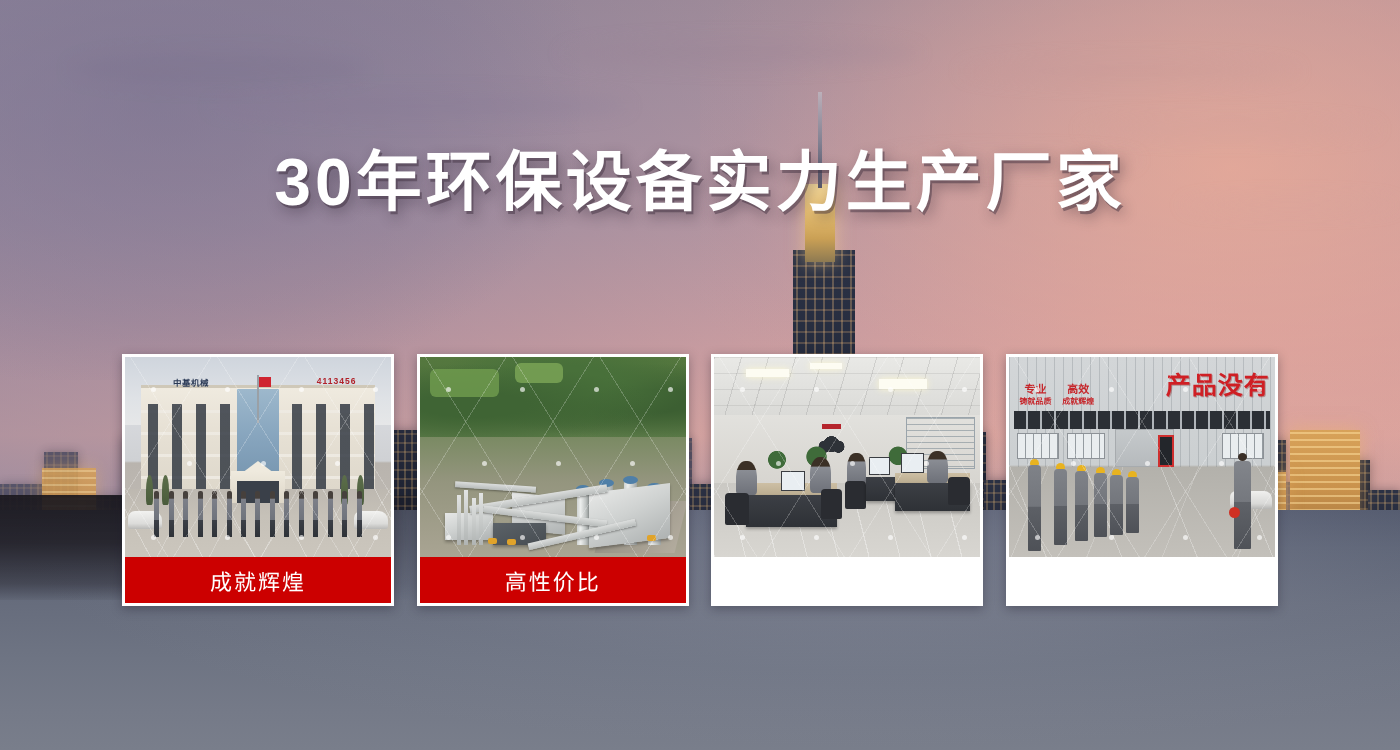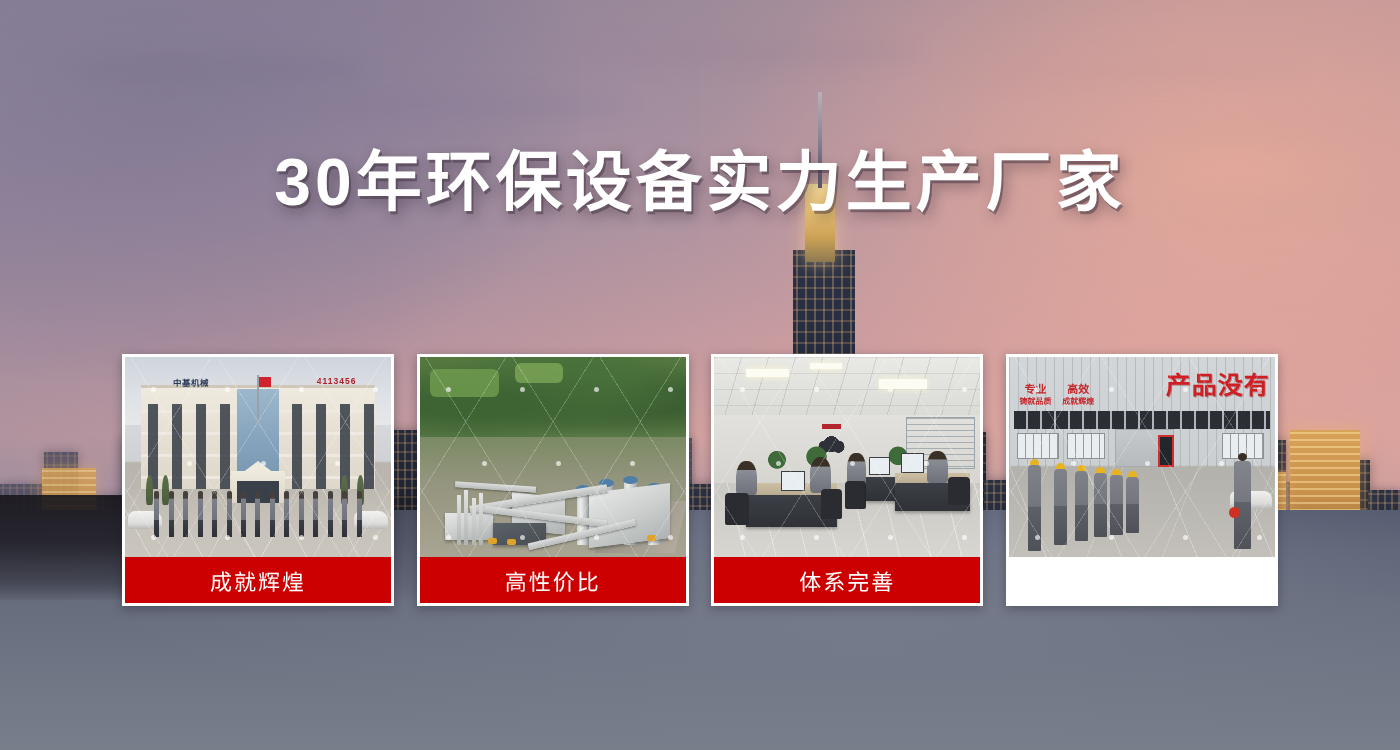--- a/index.html
+++ b/index.html
@@ -738,21 +738,20 @@
         <div class="wm-dot" style="left:174px;top:30px;"></div>
         <div class="wm-dot" style="left:248px;top:30px;"></div>
         <div class="wm-dot" style="left:62px;top:104px;"></div>
         <div class="wm-dot" style="left:136px;top:104px;"></div>
         <div class="wm-dot" style="left:210px;top:104px;"></div>
         <div class="wm-dot" style="left:26px;top:178px;"></div>
         <div class="wm-dot" style="left:100px;top:178px;"></div>
         <div class="wm-dot" style="left:174px;top:178px;"></div>
         <div class="wm-dot" style="left:248px;top:178px;"></div>
       </div>
-      <div class="card-label">体系完善</div>
     </div>
 
     <div class="card">
       <div class="card-photo">
         <div class="p4">
           <div class="facade"></div>
           <div class="bigsign">产品没有</div>
           <div class="smsign" style="left:4%;">
             <b>专业</b>
             <span>铸就品质</span>

